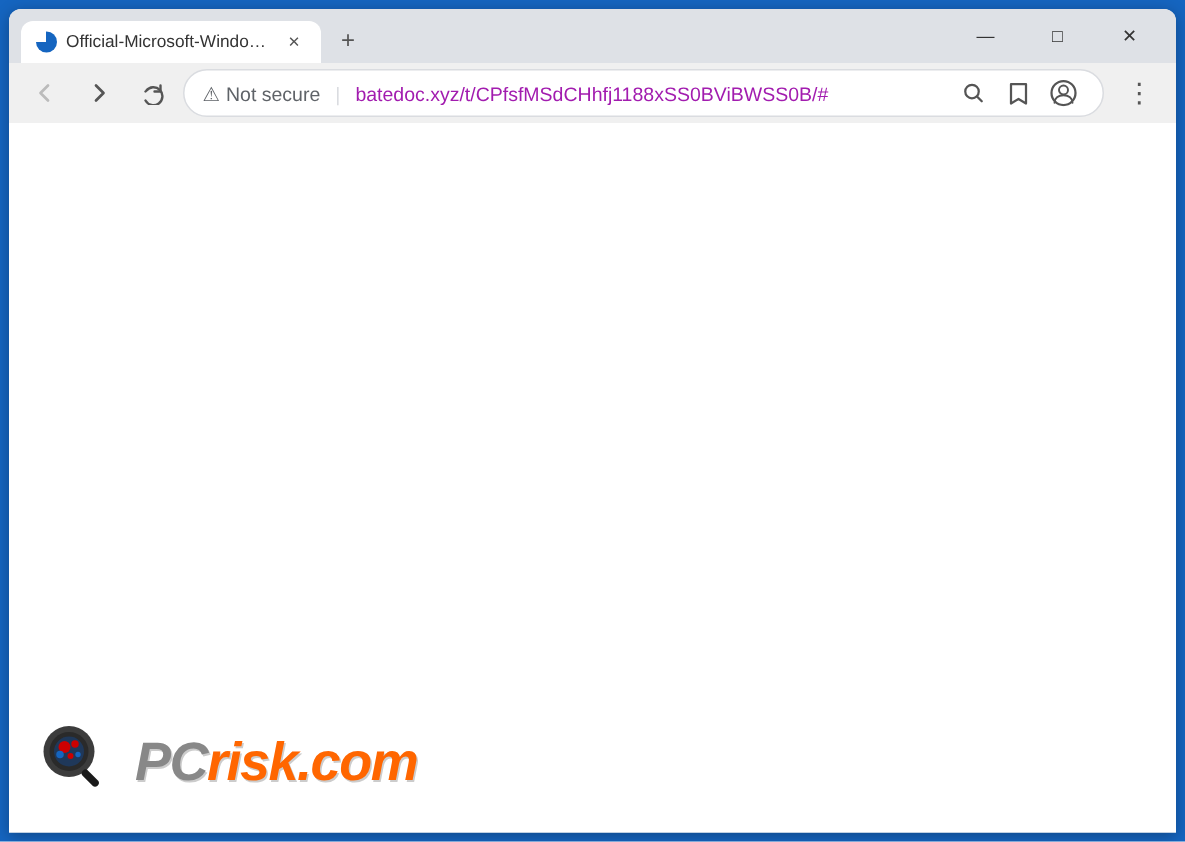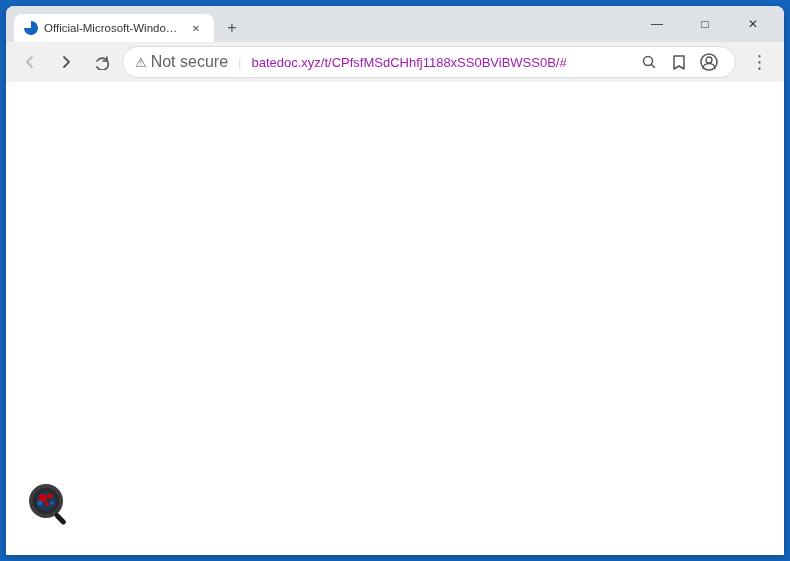--- a/index.html
+++ b/index.html
@@ -139,21 +139,21 @@
       align-items: center;
       gap: 4px;
       font-size: 12px;
       color: #5f6368;
     }
     .lock-icon-warn {
       font-size: 13px;
       color: #5f6368;
     }
     .not-secure-text {
-      font-size: 16px;
+      font-size: 13px;
       color: #5f6368;
       white-space: nowrap;
     }
     .address-separator {
       color: #dadce0;
       margin: 0 4px;
     }
     .address-url {
       font-size: 13px;
       color: #a21caf;
@@ -303,15 +303,18 @@
 
         <circle cx="17" cy="17" r="4" fill="#cc0000"></circle>
         <circle cx="24" cy="15" r="2.5" fill="#cc0000"></circle>
         <circle cx="21" cy="23" r="2" fill="#cc0000"></circle>
 
         <circle cx="14" cy="22" r="2.5" fill="#1565c0"></circle>
         <circle cx="26" cy="22" r="1.8" fill="#1565c0"></circle>
 
         <rect x="31" y="31" width="14" height="5" rx="2.5" fill="#1a1a1a" transform="rotate(45 31 31)"></rect>
       </svg>
+      <div class="watermark-text">
+        <span>PC</span><span class="risk">risk.com</span>
+      </div>
     </div>
   </div>
 </div>
 
 </body></html>

